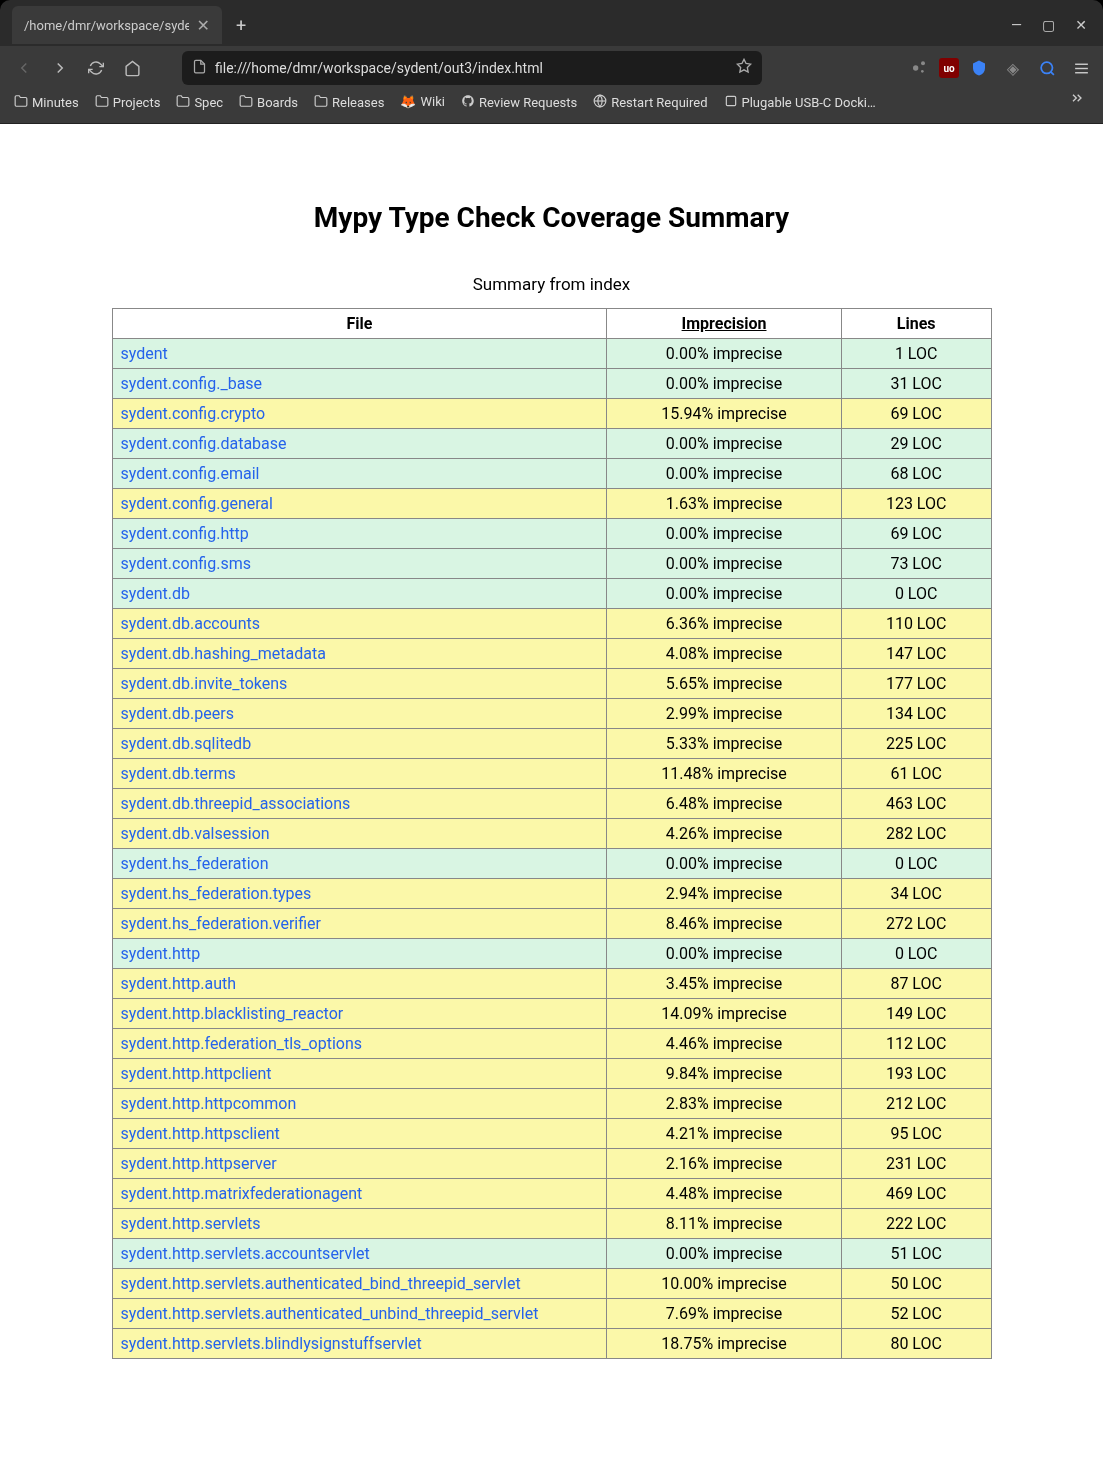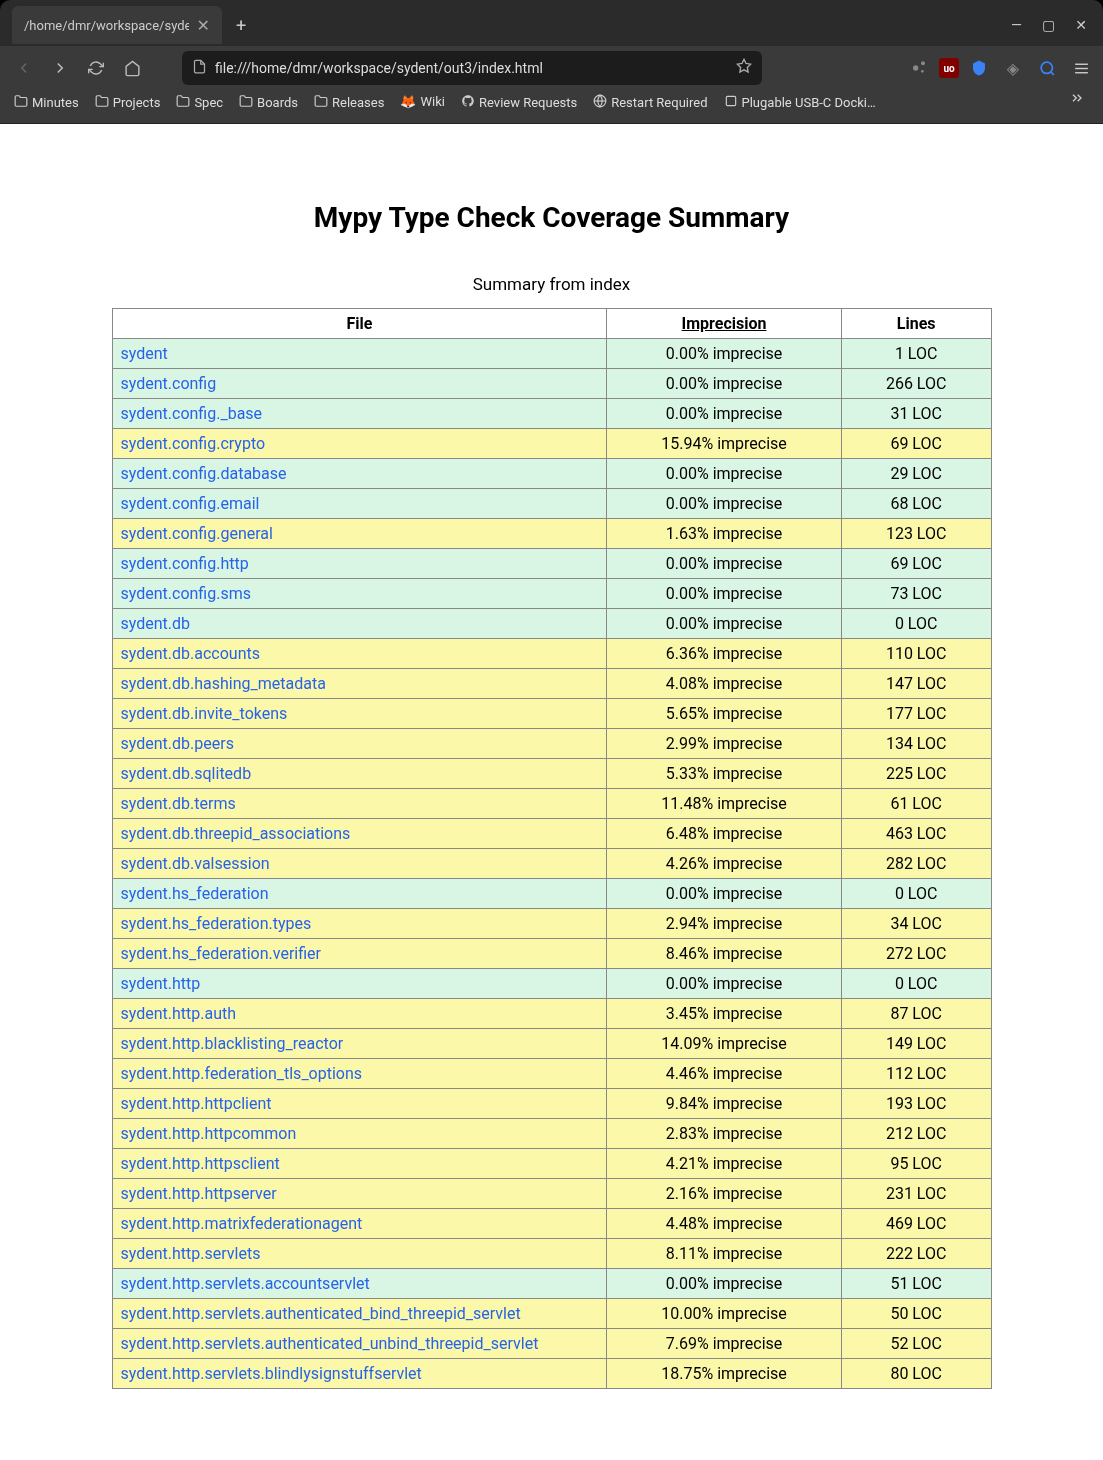--- a/index.html
+++ b/index.html
@@ -338,25 +338,20 @@
             <th class="lines-col">Lines</th>
           </tr>
         </thead>
         <tbody id="table-body">
             <tr class="green">
               <td class="file-cell"><a href="#">sydent</a></td>
               <td class="imp-cell">0.00% imprecise</td>
               <td class="lines-cell">1 LOC</td>
             </tr>
             <tr class="green">
-              <td class="file-cell"><a href="#">sydent.config</a></td>
-              <td class="imp-cell">0.00% imprecise</td>
-              <td class="lines-cell">266 LOC</td>
-            </tr>
-            <tr class="green">
               <td class="file-cell"><a href="#">sydent.config._base</a></td>
               <td class="imp-cell">0.00% imprecise</td>
               <td class="lines-cell">31 LOC</td>
             </tr>
             <tr class="yellow">
               <td class="file-cell"><a href="#">sydent.config.crypto</a></td>
               <td class="imp-cell">15.94% imprecise</td>
               <td class="lines-cell">69 LOC</td>
             </tr>
             <tr class="green">

